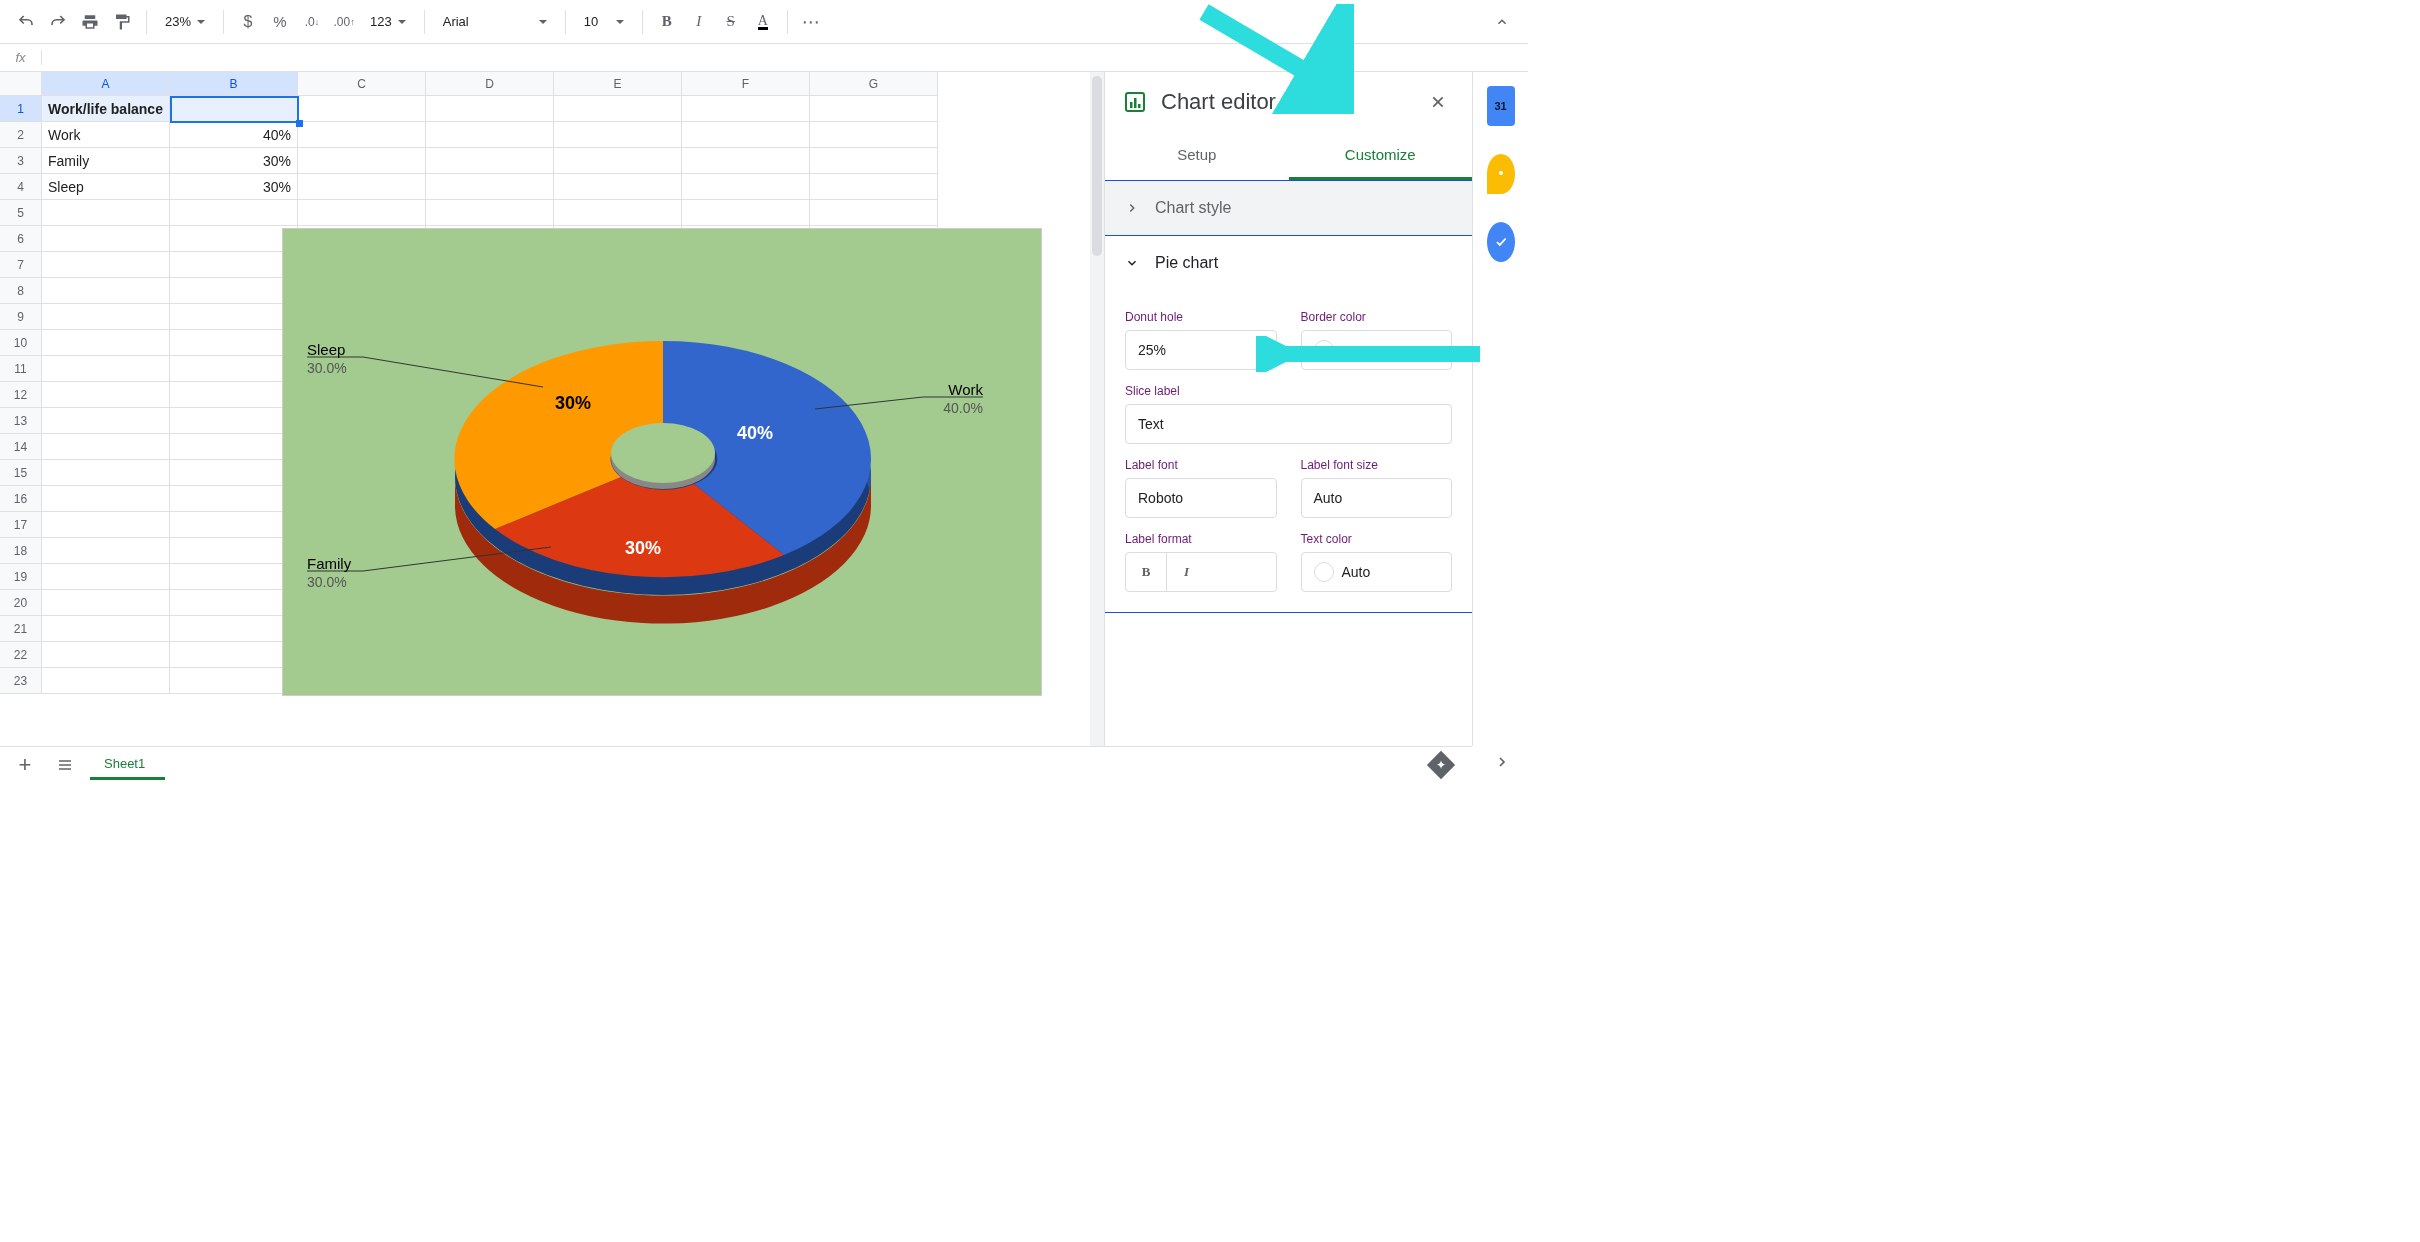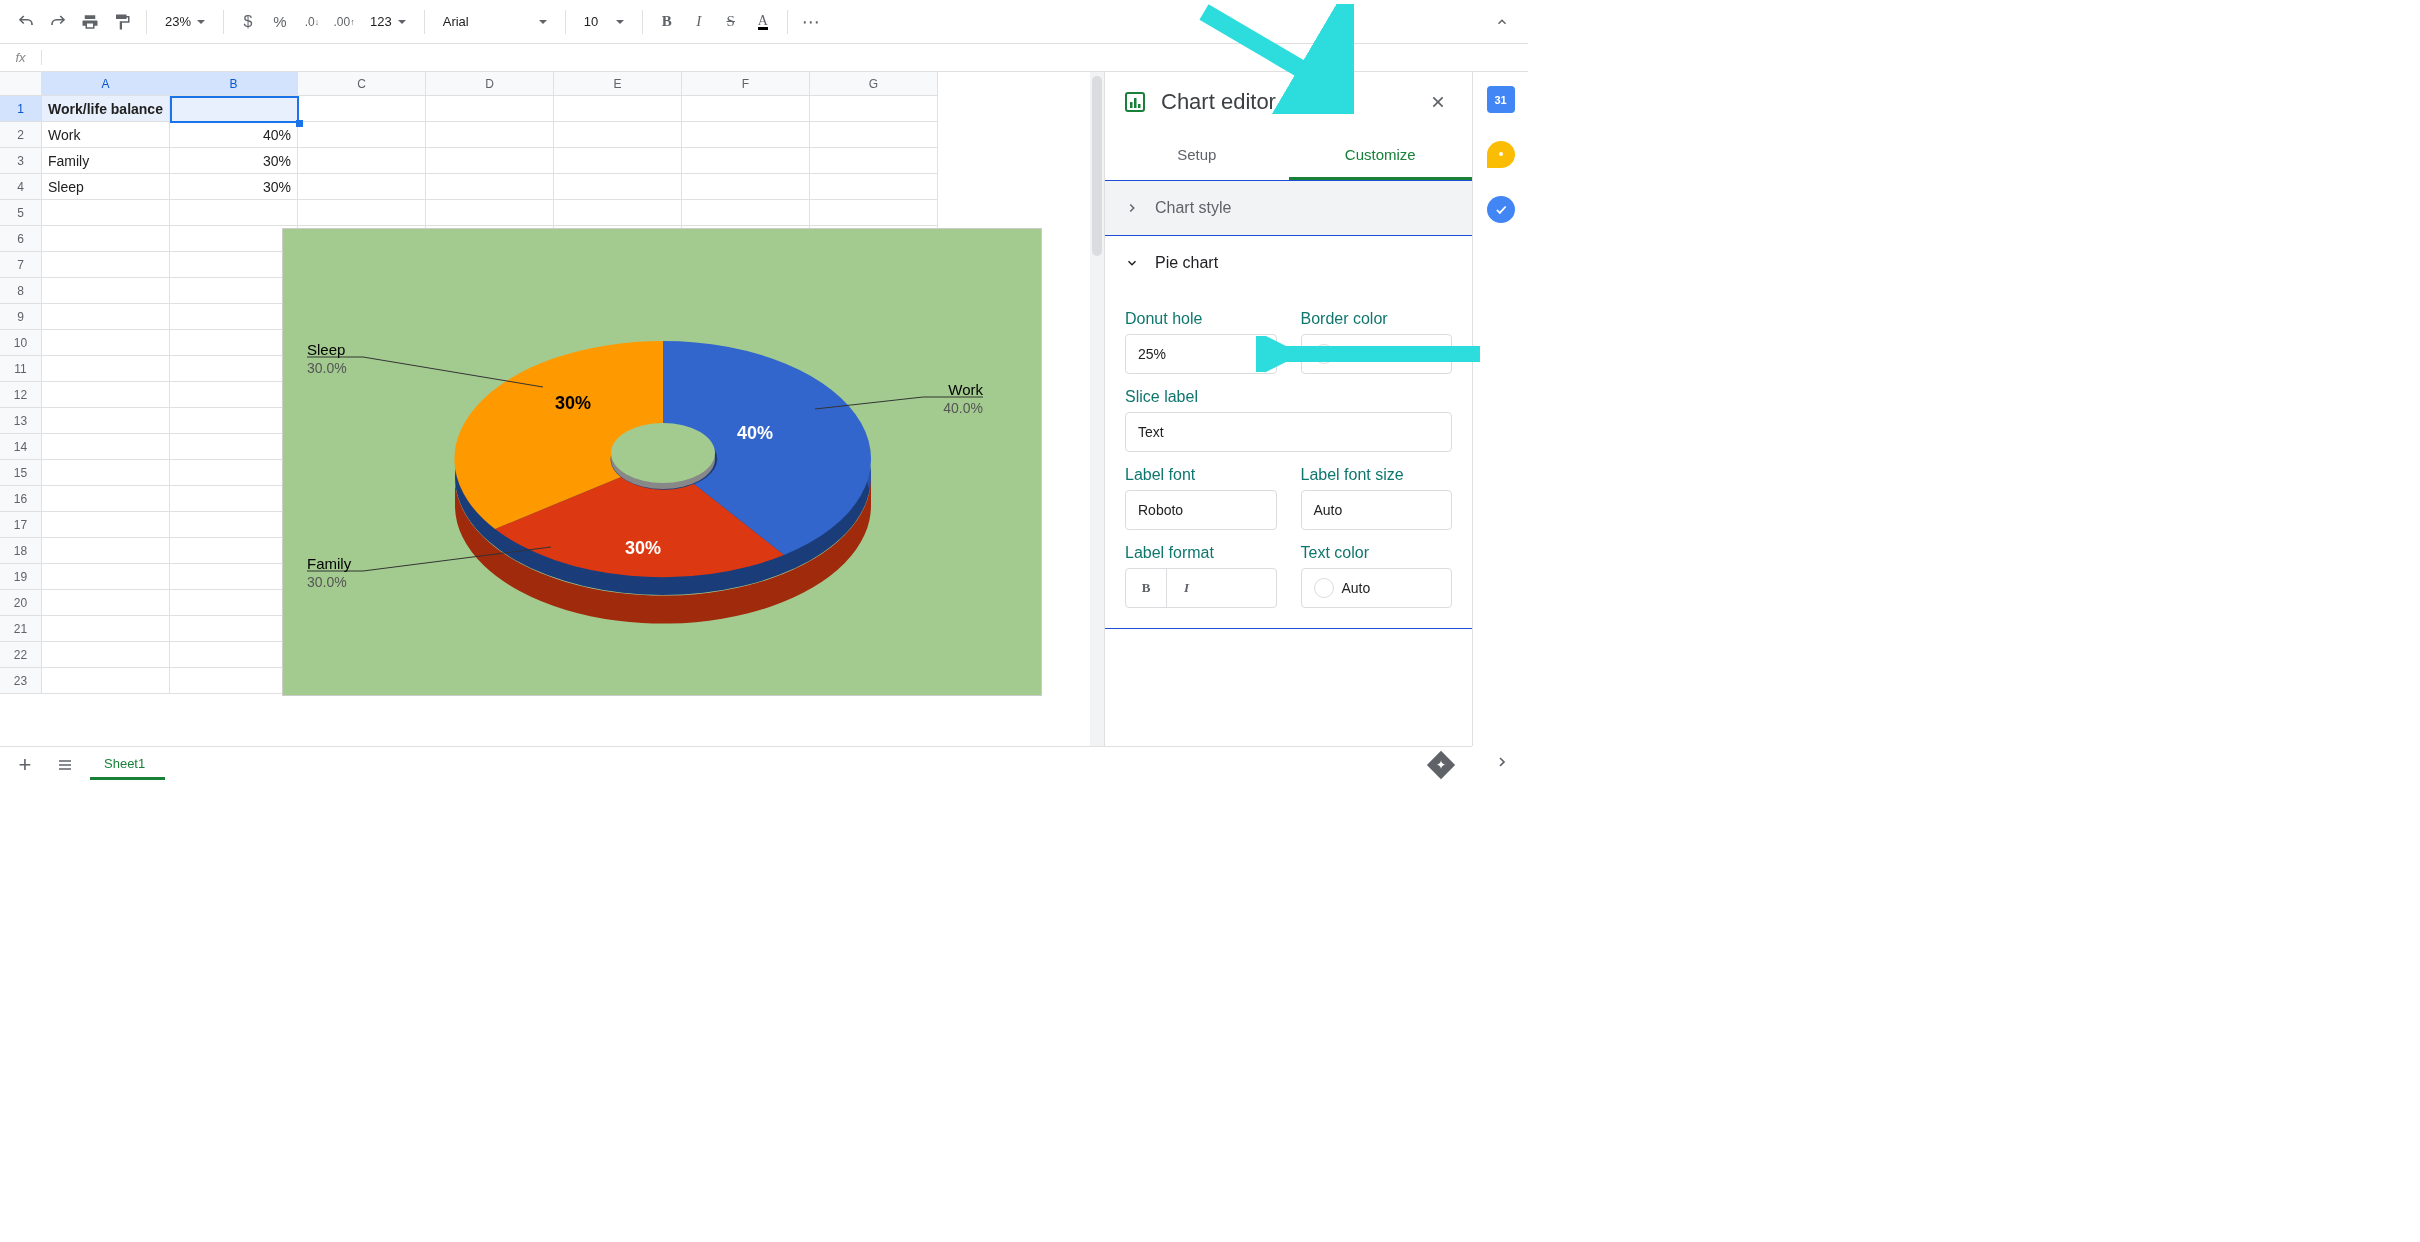--- a/index.html
+++ b/index.html
@@ -43,36 +43,36 @@
 .sp-header .close { margin-left: auto; color: #5f6368; font-size: 18px; cursor: pointer; width:32px; height:32px; display:flex; align-items:center; justify-content:center; }
 .sp-tabs { display: flex; border-bottom: 1px solid #1d4ed8; }
 .sp-tab { flex: 1; text-align: center; padding: 14px 0; font-size: 15px; color: #5f6368; cursor: pointer; }
 .sp-tab.active { color: #188038; font-weight: 500; border-bottom: 3px solid #188038; }
 .sp-section { border-bottom: 1px solid #1d4ed8; }
 .sp-sec-hdr { display: flex; align-items: center; gap: 16px; padding: 18px 20px; font-size: 16px; color: #5f6368; cursor: pointer; }
 .sp-sec-hdr.open { color: #202124; font-weight: 500; }
 .sp-body { padding: 6px 20px 20px; }
 .sp-row { display: flex; gap: 24px; margin-top: 14px; }
 .sp-col { flex: 1; }
-.sp-label { font-size: 16px; color: #0f766e; margin-bottom: 6px; }
+.sp-label { font-size: 12px; color: #701a75; margin-bottom: 6px; }
 .sp-sel { border: 1px solid #dadce0; border-radius: 4px; height: 40px; display: flex; align-items: center; padding: 0 12px; justify-content: space-between; cursor: pointer; font-size: 14px; }
 .sp-sel.wide { width: 100%; }
 .sp-swatch { width: 20px; height: 20px; border-radius: 50%; border: 1px solid #dadce0; background: #fff; margin-right: 8px; }
 .btngroup { display: flex; border: 1px solid #dadce0; border-radius: 4px; height: 40px; }
 .btngroup > div { width: 40px; display: flex; align-items: center; justify-content: center; cursor: pointer; color: #5f6368; font-weight: bold; }
 .btngroup > div + div { border-left: 1px solid #dadce0; }
 
 
 .footer { position: absolute; bottom: 0; left: 0; right: 56px; height: 36px; border-top: 1px solid #e0e0e0; display: flex; align-items: center; padding: 0 10px; gap: 10px; background: #fff; }
 .footer .fbtn { width: 30px; height: 30px; display: flex; align-items: center; justify-content: center; color: #5f6368; cursor: pointer; }
 .sheet-tab { padding: 6px 14px; color: #188038; font-weight: 500; border-bottom: 3px solid #188038; display: flex; align-items: center; gap: 6px; cursor: pointer; }
 .footer .explore { margin-left: auto; margin-right: 6px; }
 
 
-.rail-icon { width: 28px; height: 27px; border-radius: 4px; display: flex; align-items: center; justify-content: center; font-size: 16px; color: #ffffff; cursor: pointer; }
+.rail-icon { width: 28px; height: 40px; border-radius: 4px; display: flex; align-items: center; justify-content: center; font-size: 16px; color: #0f172a; cursor: pointer; }
 .rail-chevron { position: absolute; bottom: 12px; right: 18px; color: #5f6368; cursor: pointer; }
 
 
 .anno-arrow1 { position: absolute; left: 1184px; top: 4px; color: #2ddcdc; pointer-events: none; z-index: 50; }
 .anno-arrow2 { position: absolute; left: 1256px; top: 336px; z-index: 50; pointer-events: none; }
 .scrollbar-track { position: absolute; right: 0; top: 0; bottom: 0; width: 14px; background: #f1f3f4; }
 .scrollbar-thumb { position: absolute; right: 2px; width: 10px; background: #dadce0; border-radius: 5px; }
 
 svg { display: block; }
 </style>

